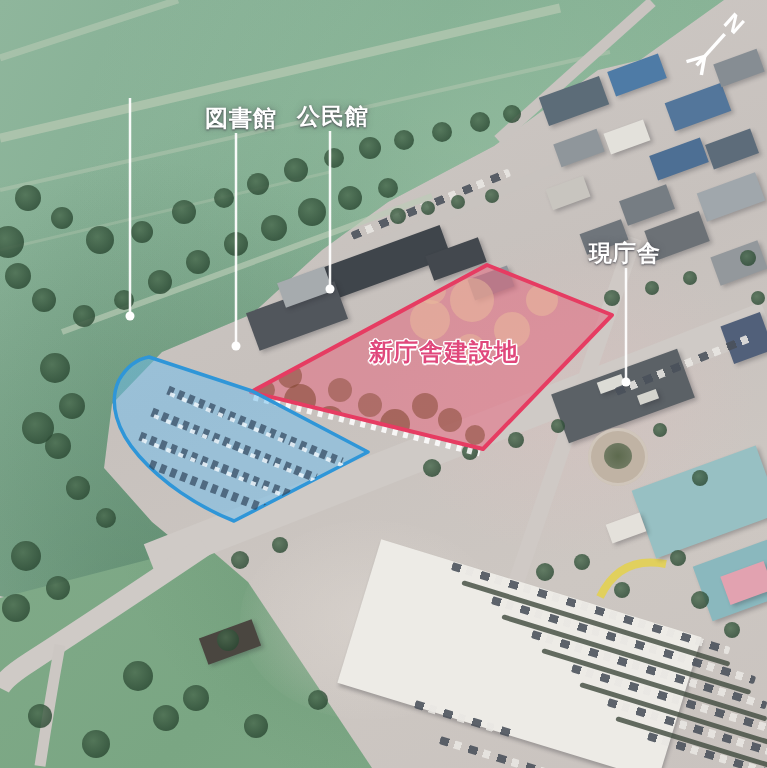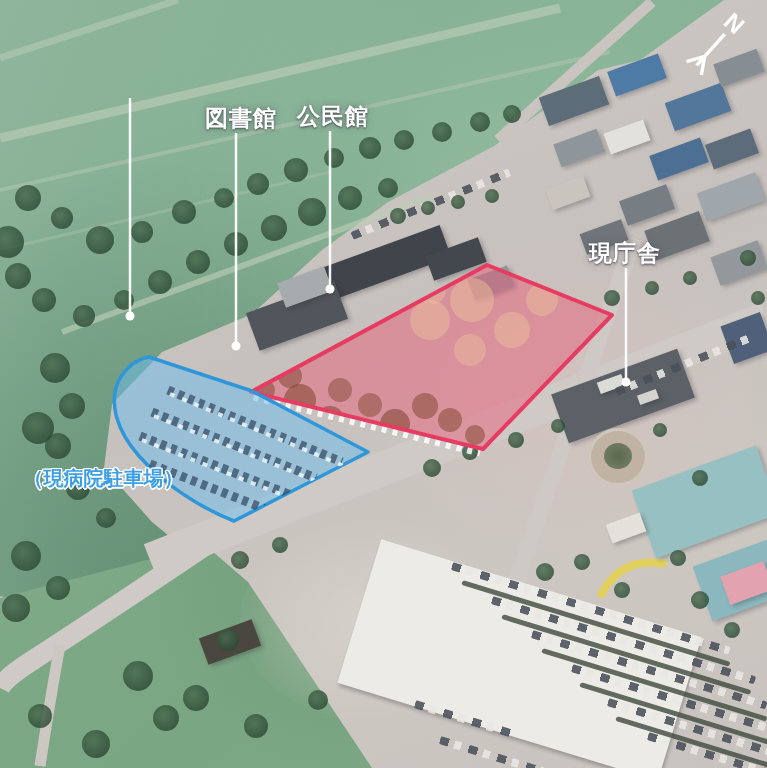--- a/index.html
+++ b/index.html
@@ -264,16 +264,16 @@
     <g transform="translate(714,46) rotate(42)">
       <line x1="0" y1="26" x2="0" y2="-16" stroke="#ffffff" stroke-width="3.5"></line>
       <polyline points="-10,30 0,14 10,30" fill="none" stroke="#ffffff" stroke-width="3.5"></polyline>
       <text x="0" y="-22" text-anchor="middle" font-size="24" font-weight="bold" fill="#ffffff" font-family="Liberation Sans, sans-serif">N</text>
     </g>
   </svg>
 
   <div class="lab lab-white" id="lab-library">図書館</div>
   <div class="lab lab-white" id="lab-community">公民館</div>
   <div class="lab lab-white" id="lab-gencho">現庁舎</div>
+  <div class="lab" id="lab-new">新庁舎建設地</div>
   <div id="lab-south">
-    <div class="l2">（現病院駐車場）</div>
   </div>
 </div>
 
 </body></html>

